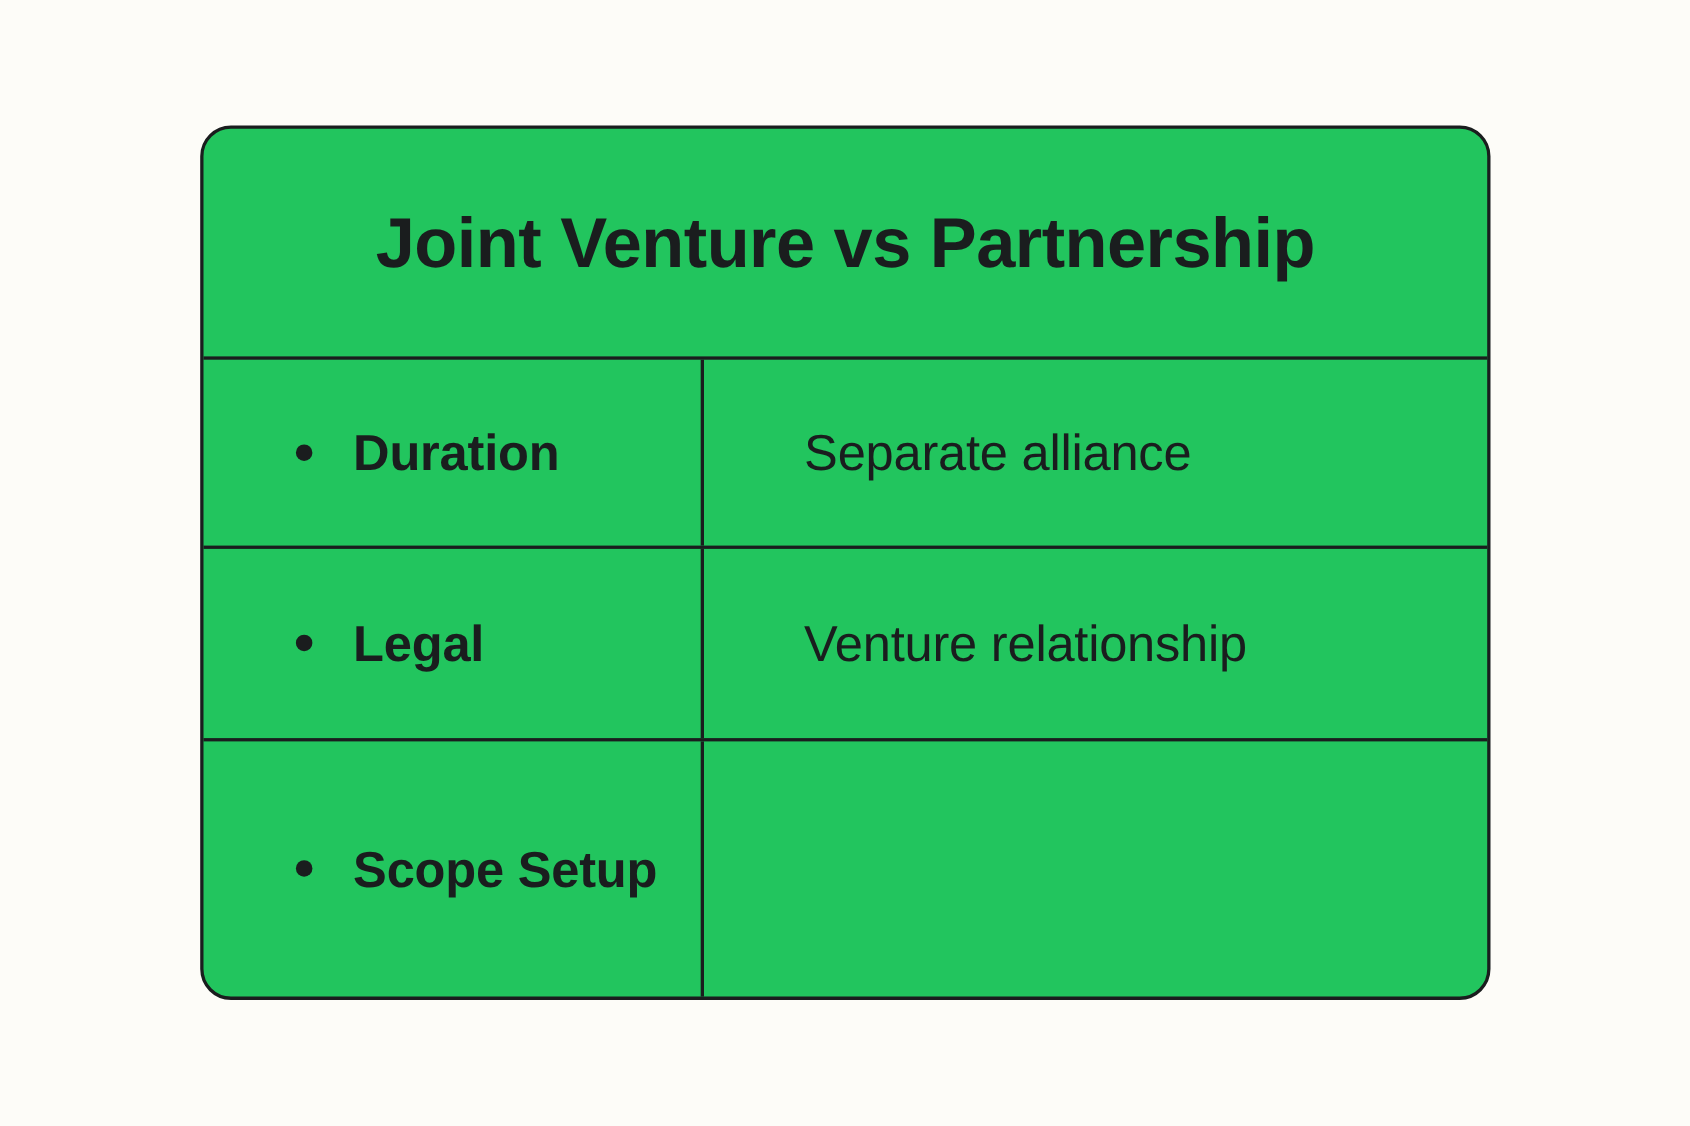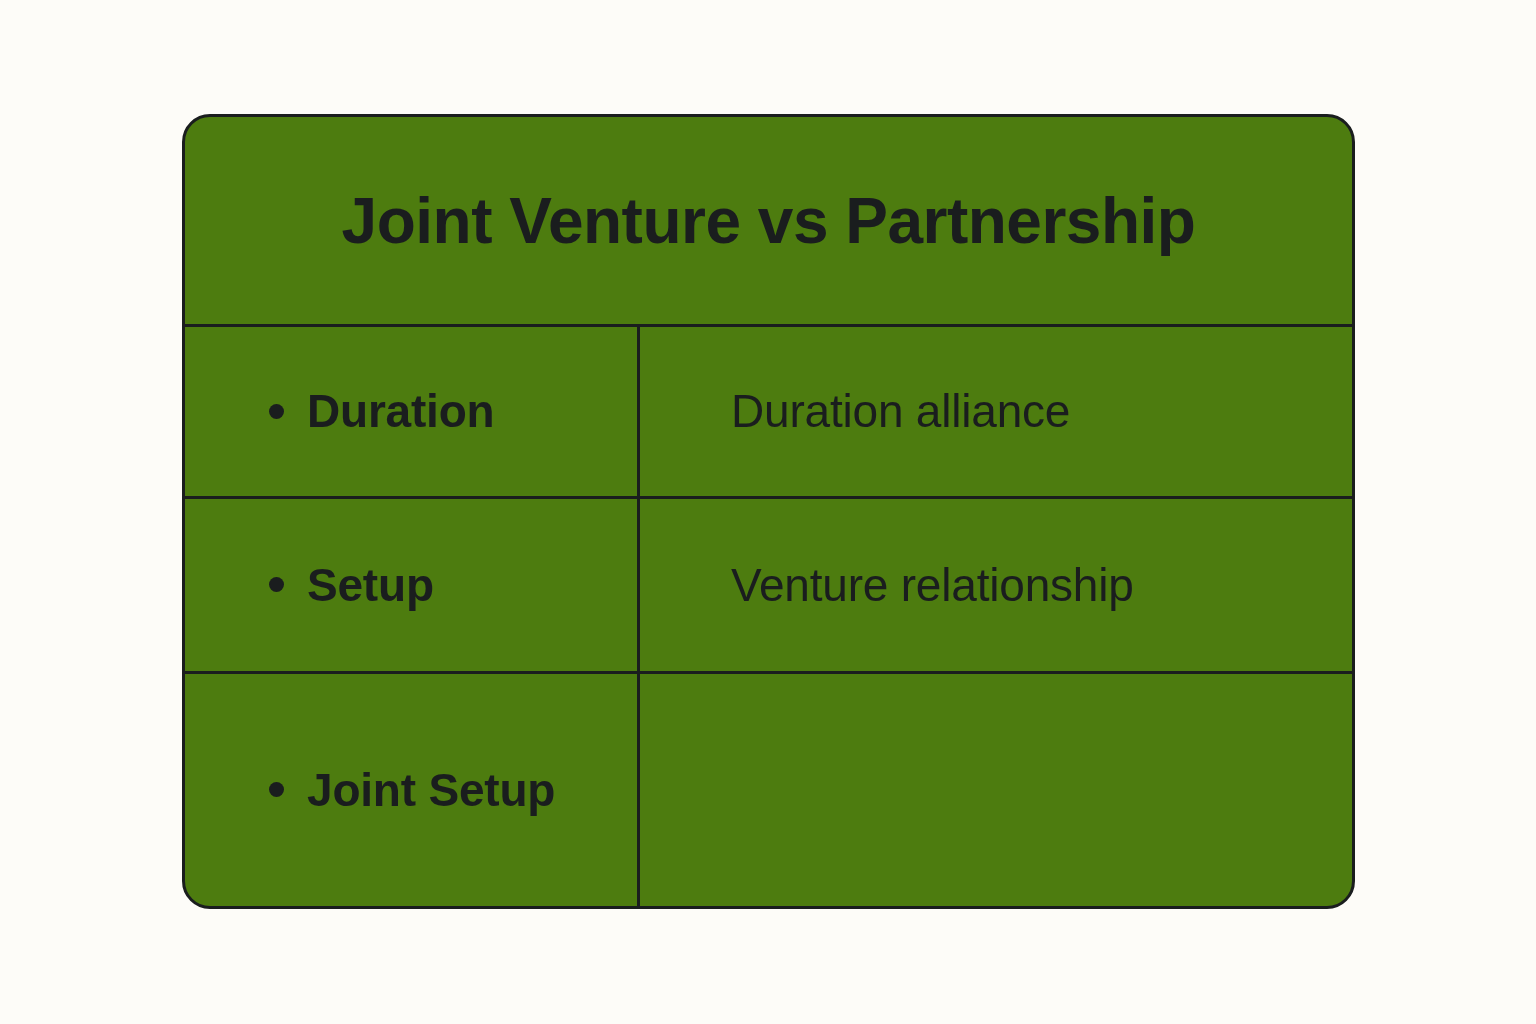--- a/index.html
+++ b/index.html
@@ -18,21 +18,21 @@
   }
 
   
   .card {
     position: absolute;
     left: 182px;
     top: 114px;
     width: 1173px;
     height: 795px;
     box-sizing: border-box;
-    background: #4d7c0f;
+    background: #22c55e;
     border: 3px solid #1A1D1E;
     border-radius: 28px;
     display: flex;
     flex-direction: column;
   }
 
   
   .title-band {
     height: 210px;
     flex: 0 0 210px;
@@ -86,21 +86,21 @@
     box-sizing: border-box;
     display: flex;
     flex-direction: column;
     justify-content: center;
     padding-left: 91px;
   }
 
   .bullet-wrap {
     display: flex;
     align-items: center;
-    gap: 23px;
+    gap: 37px;
   }
   .bullet-dot {
     width: 15px;
     height: 15px;
     border-radius: 50%;
     background: #1A1D1E;
     flex: 0 0 15px;
   }
   .label-text {
     font-size: 46px;
@@ -131,39 +131,39 @@
   <div class="table-body">
 
     <div class="row row-duration">
       <div class="cell-label">
         <div class="bullet-wrap">
           <span class="bullet-dot"></span>
           <span class="label-text">Duration</span>
         </div>
       </div>
       <div class="cell-value">
-        <span class="value-text">Duration alliance</span>
+        <span class="value-text">Separate alliance</span>
       </div>
     </div>
 
     <div class="row row-scope">
       <div class="cell-label">
         <div class="bullet-wrap">
           <span class="bullet-dot"></span>
-          <span class="label-text">Setup</span>
+          <span class="label-text">Legal</span>
         </div>
       </div>
       <div class="cell-value">
         <span class="value-text">Venture relationship</span>
       </div>
     </div>
 
     <div class="row row-legal">
       <div class="cell-label">
         <div class="bullet-wrap">
           <span class="bullet-dot"></span>
-          <span class="label-text">Joint Setup</span>
+          <span class="label-text">Scope Setup</span>
         </div>
       </div>
     </div>
 
   </div>
 </div>
 
 </body></html>

